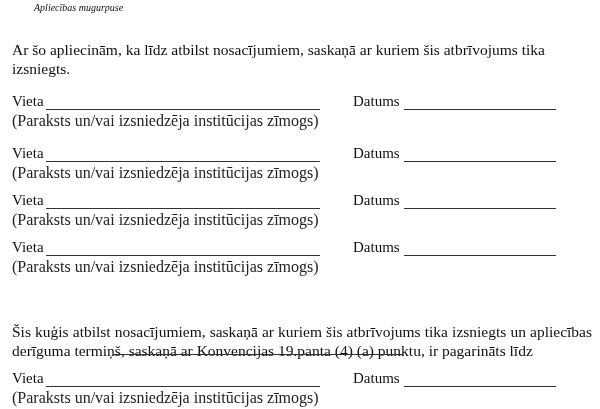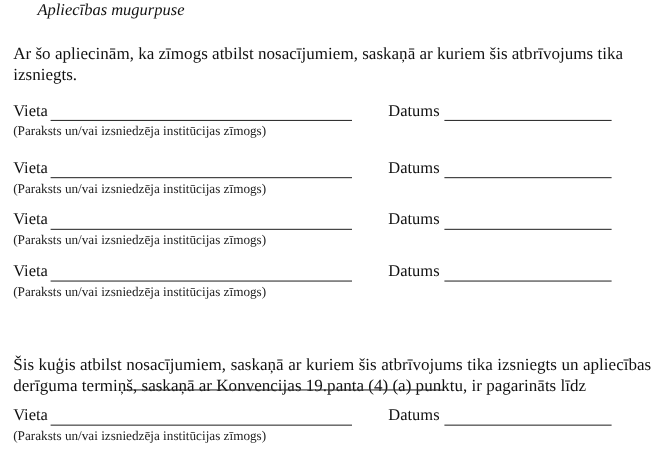--- a/index.html
+++ b/index.html
@@ -1,31 +1,31 @@
 <!DOCTYPE html>
 <html><head>
 <meta charset="utf-8">
 <style>
   html, body { margin:0; padding:0; background:#fff; }
   body { width:600px; height:409px; position:relative; overflow:hidden;
          font-family:"Liberation Serif", serif; color:#111; }
   .abs { position:absolute; }
-  .title { left:34px; top:2px; font-size:15px; font-style:italic; }
+  .title { left:34px; top:2px; font-size:10px; font-style:italic; }
   .para { left:12px; width:580px; font-size:15.5px; line-height:19px; }
   .p1 { top:40px; }
   .p2 { top:311px; text-align:justify; text-align-last:left;margin-top:11px; }
   .lbl { font-size:15px; }
   .line { position:absolute; border-bottom:1px solid #333; height:0; }
-  .note { font-size:12px; color:#222; }
+  .note { font-size:16px; color:#222; }
 </style>
 </head>
 <body>
 
 <div class="abs title">Apliecības mugurpuse</div>
-<div class="abs para p1">Ar šo apliecinām, ka zīmogs atbilst nosacījumiem, saskaņā ar kuriem šis atbrīvojums tika izsniegts.</div>
+<div class="abs para p1">Ar šo apliecinām, ka līdz atbilst nosacījumiem, saskaņā ar kuriem šis atbrīvojums tika izsniegts.</div>
 
 <div>
   <div class="abs lbl" style="left:12px;top:93px;">Vieta</div>
   <div class="line" style="left:46px;top:109px;width:274px;"></div>
   <div class="abs lbl" style="left:353px;top:93px;">Datums</div>
   <div class="line" style="left:404px;top:109px;width:152px;"></div>
   <div class="abs note" style="left:12px;top:112px;">(Paraksts un/vai izsniedzēja institūcijas zīmogs)</div>
 </div>
 
 <div>

